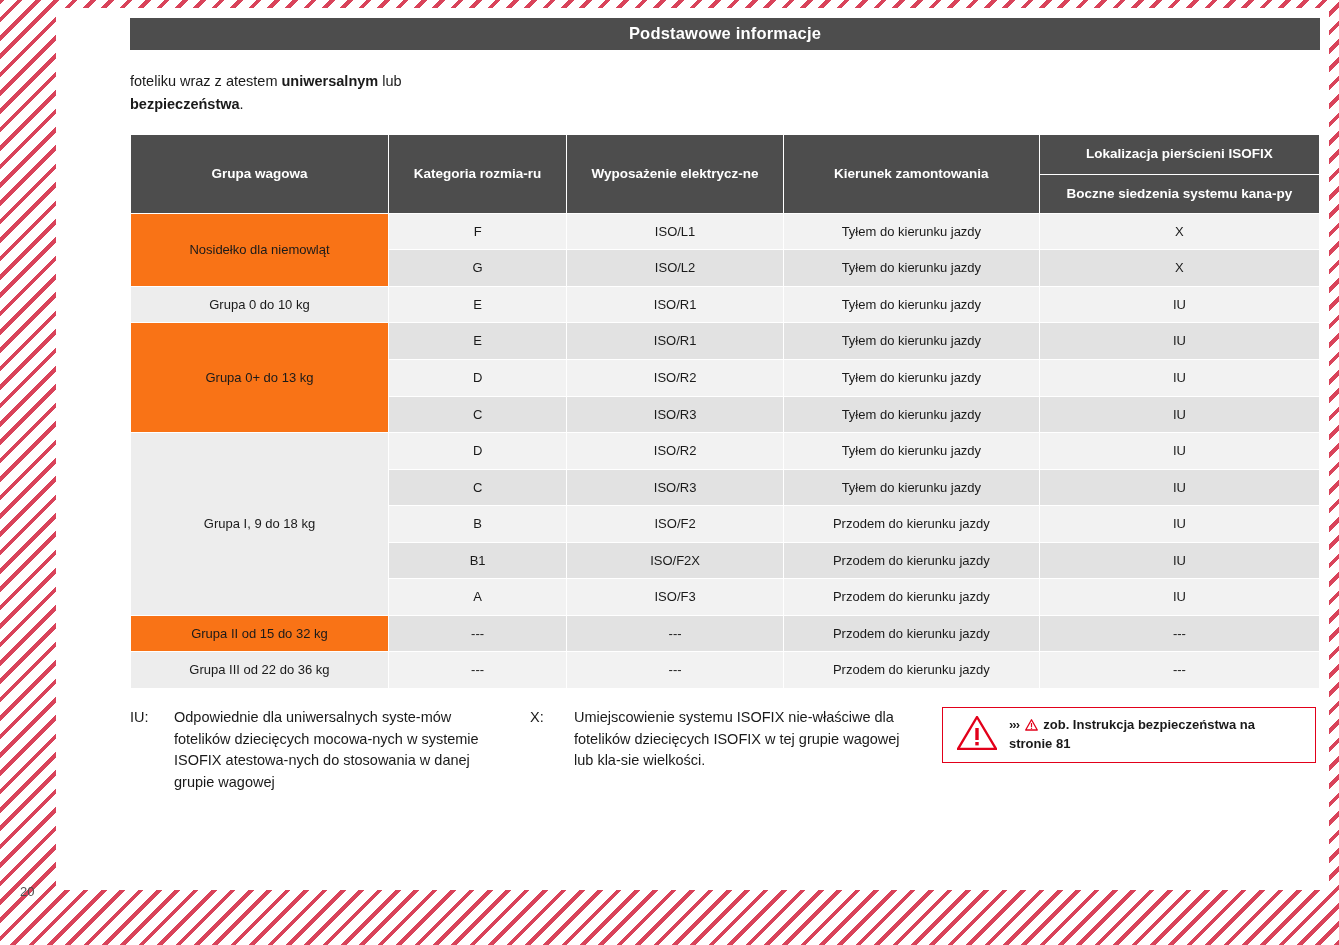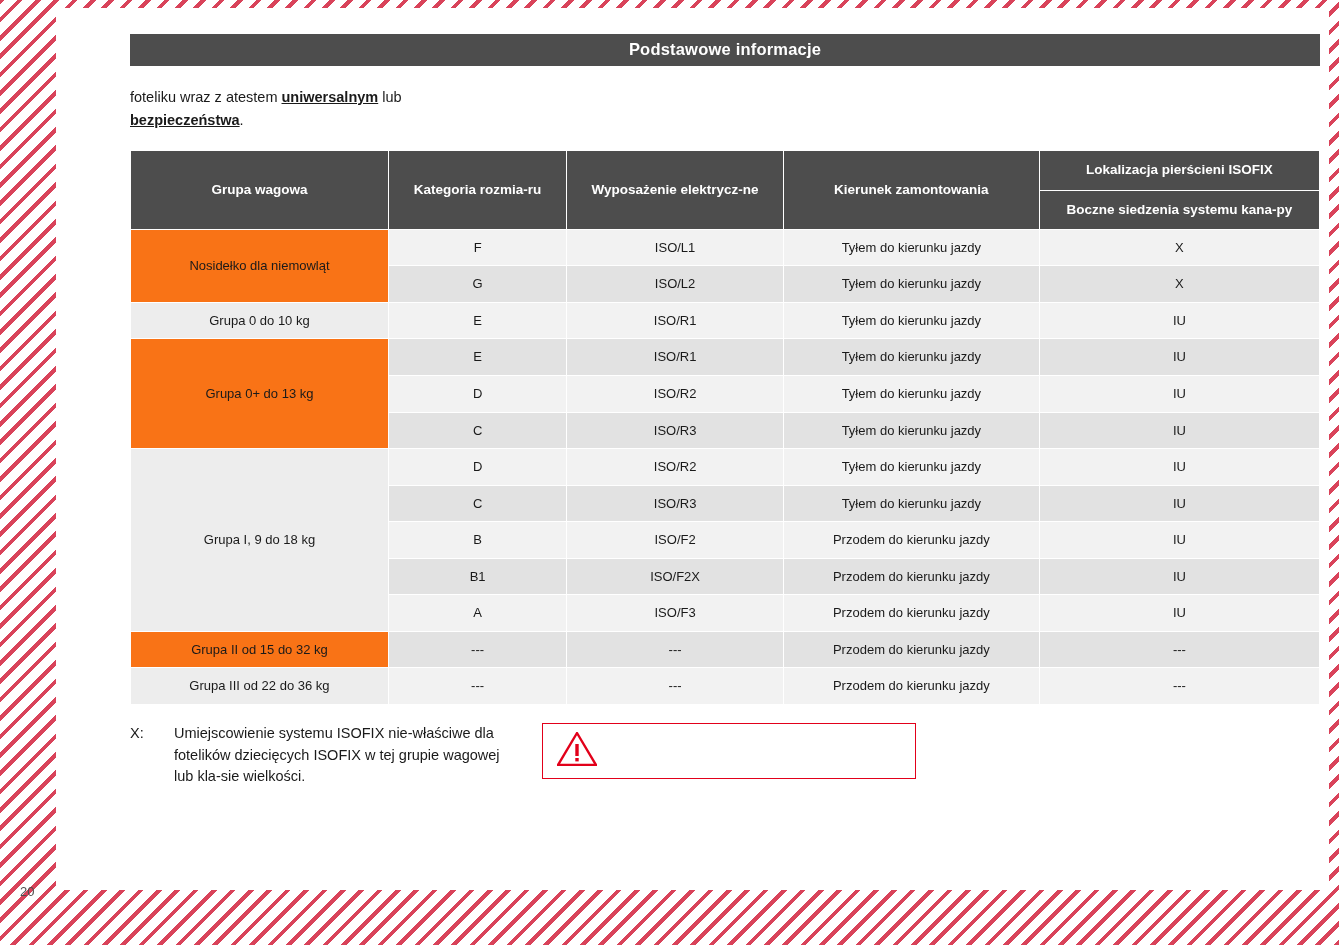--- a/index.html
+++ b/index.html
@@ -29,21 +29,21 @@
     position: absolute;
     left: 56px;
     top: 8px;
     right: 10px;
     bottom: 55px;
     background: #ffffff;
   }
   .content {
     position: absolute;
     left: 74px;
-    top: 26px;
+    top: 10px;
     width: 1190px;
   }
 
   
   .header-bar {
     background: #4d4d4d;
     color: #ffffff;
     text-align: center;
     font-weight: bold;
     font-size: 16.5px;
@@ -52,21 +52,21 @@
   }
 
   
   .intro {
     font-size: 14.5px;
     color: #1a1a1a;
     line-height: 1.6;
     margin-top: 20px;
     margin-bottom: 18px;
   }
-  .intro b { font-weight: bold; text-decoration: underline; }
+  .intro b { font-weight: bold; }
 
   
   table.isofix {
     border-collapse: collapse;
     width: 100%;
     table-layout: fixed;
     font-size: 13px;
     color: #1a1a1a;
   }
   table.isofix th {
@@ -279,33 +279,46 @@
               <td class="grp-alt" rowspan="1">Grupa III od 22 do 36 kg</td>
               <td class="row-a">---</td>
               <td class="row-a">---</td>
               <td class="row-a">Przodem do kierunku jazdy</td>
               <td class="row-a">---</td>
             </tr>
           </tbody>
       </table>
 
       <div class="legend">
+        <div class="legend-col first">
+          <div class="legend-key">IU:</div>
+          <div class="legend-text">Odpowiednie dla uniwersalnych syste-mów fotelików dziecięcych mocowa-nych w systemie ISOFIX atestowa-nych do stosowania w danej grupie wagowej</div>
+        </div>
         <div class="legend-col second">
           <div class="legend-key">X:</div>
           <div class="legend-text">Umiejscowienie systemu ISOFIX nie-właściwe dla fotelików dziecięcych ISOFIX w tej grupie wagowej lub kla-sie wielkości.</div>
         </div>
 
         <div class="warn-box">
           <span class="warn-tri">
             <svg width="40" height="34" viewBox="0 0 40 34" aria-hidden="true">
               <path d="M20 1 L39 33 L1 33 Z" fill="#ffffff" stroke="#e2001a" stroke-width="2.4" stroke-linejoin="round"></path>
               <rect x="18.3" y="12" width="3.4" height="12" fill="#e2001a"></rect>
               <rect x="18.3" y="26" width="3.4" height="3.4" fill="#e2001a"></rect>
             </svg>
           </span>
+          <span class="warn-text">
+            <span class="chev">›››</span>
+            <svg class="mini-tri" width="13" height="12" viewBox="0 0 13 12" aria-hidden="true">
+              <path d="M6.5 0.8 L12.3 11 L0.7 11 Z" fill="#ffffff" stroke="#e2001a" stroke-width="1.3" stroke-linejoin="round"></path>
+              <rect x="5.9" y="4" width="1.2" height="4" fill="#e2001a"></rect>
+              <rect x="5.9" y="8.7" width="1.2" height="1.2" fill="#e2001a"></rect>
+            </svg>
+            <span>zob. Instrukcja bezpieczeństwa na stronie 81</span>
+          </span>
         </div>
       </div>
 
     </div>
   </div>
 
   <div class="page-number">20</div>
 </div>
 
 </body></html>

